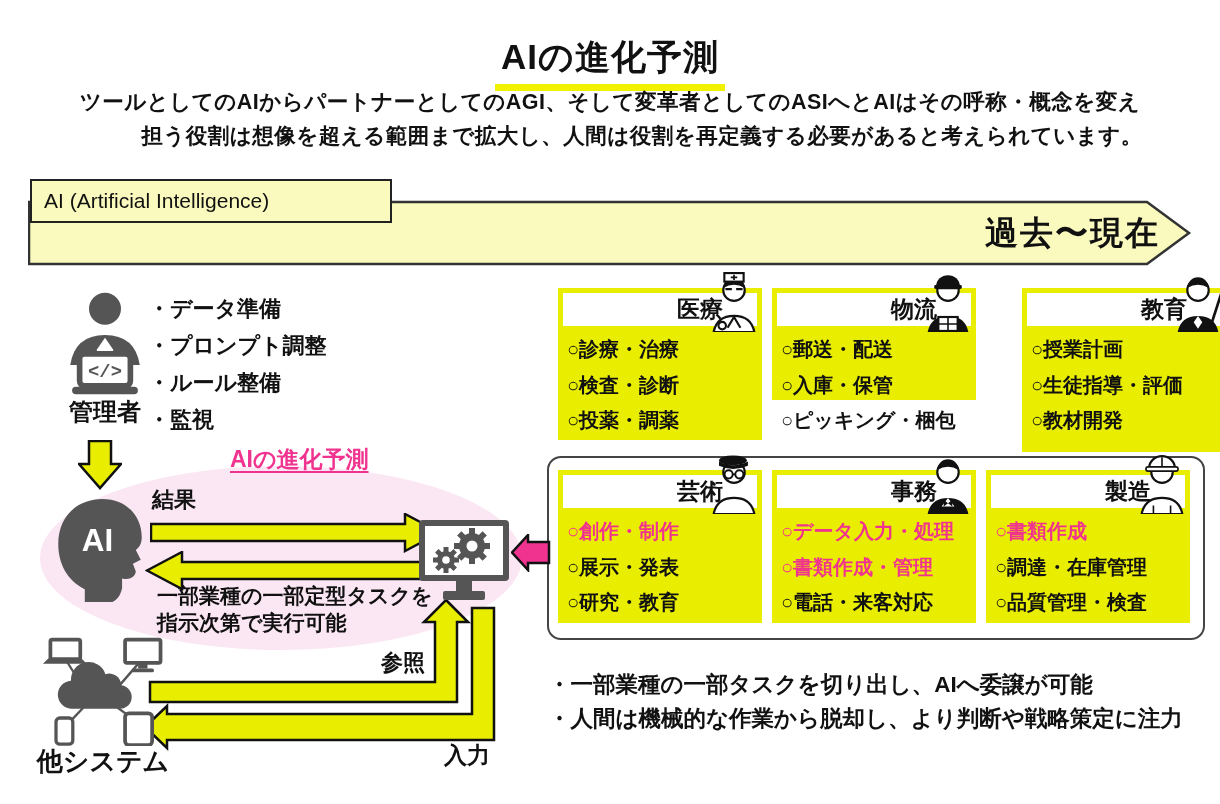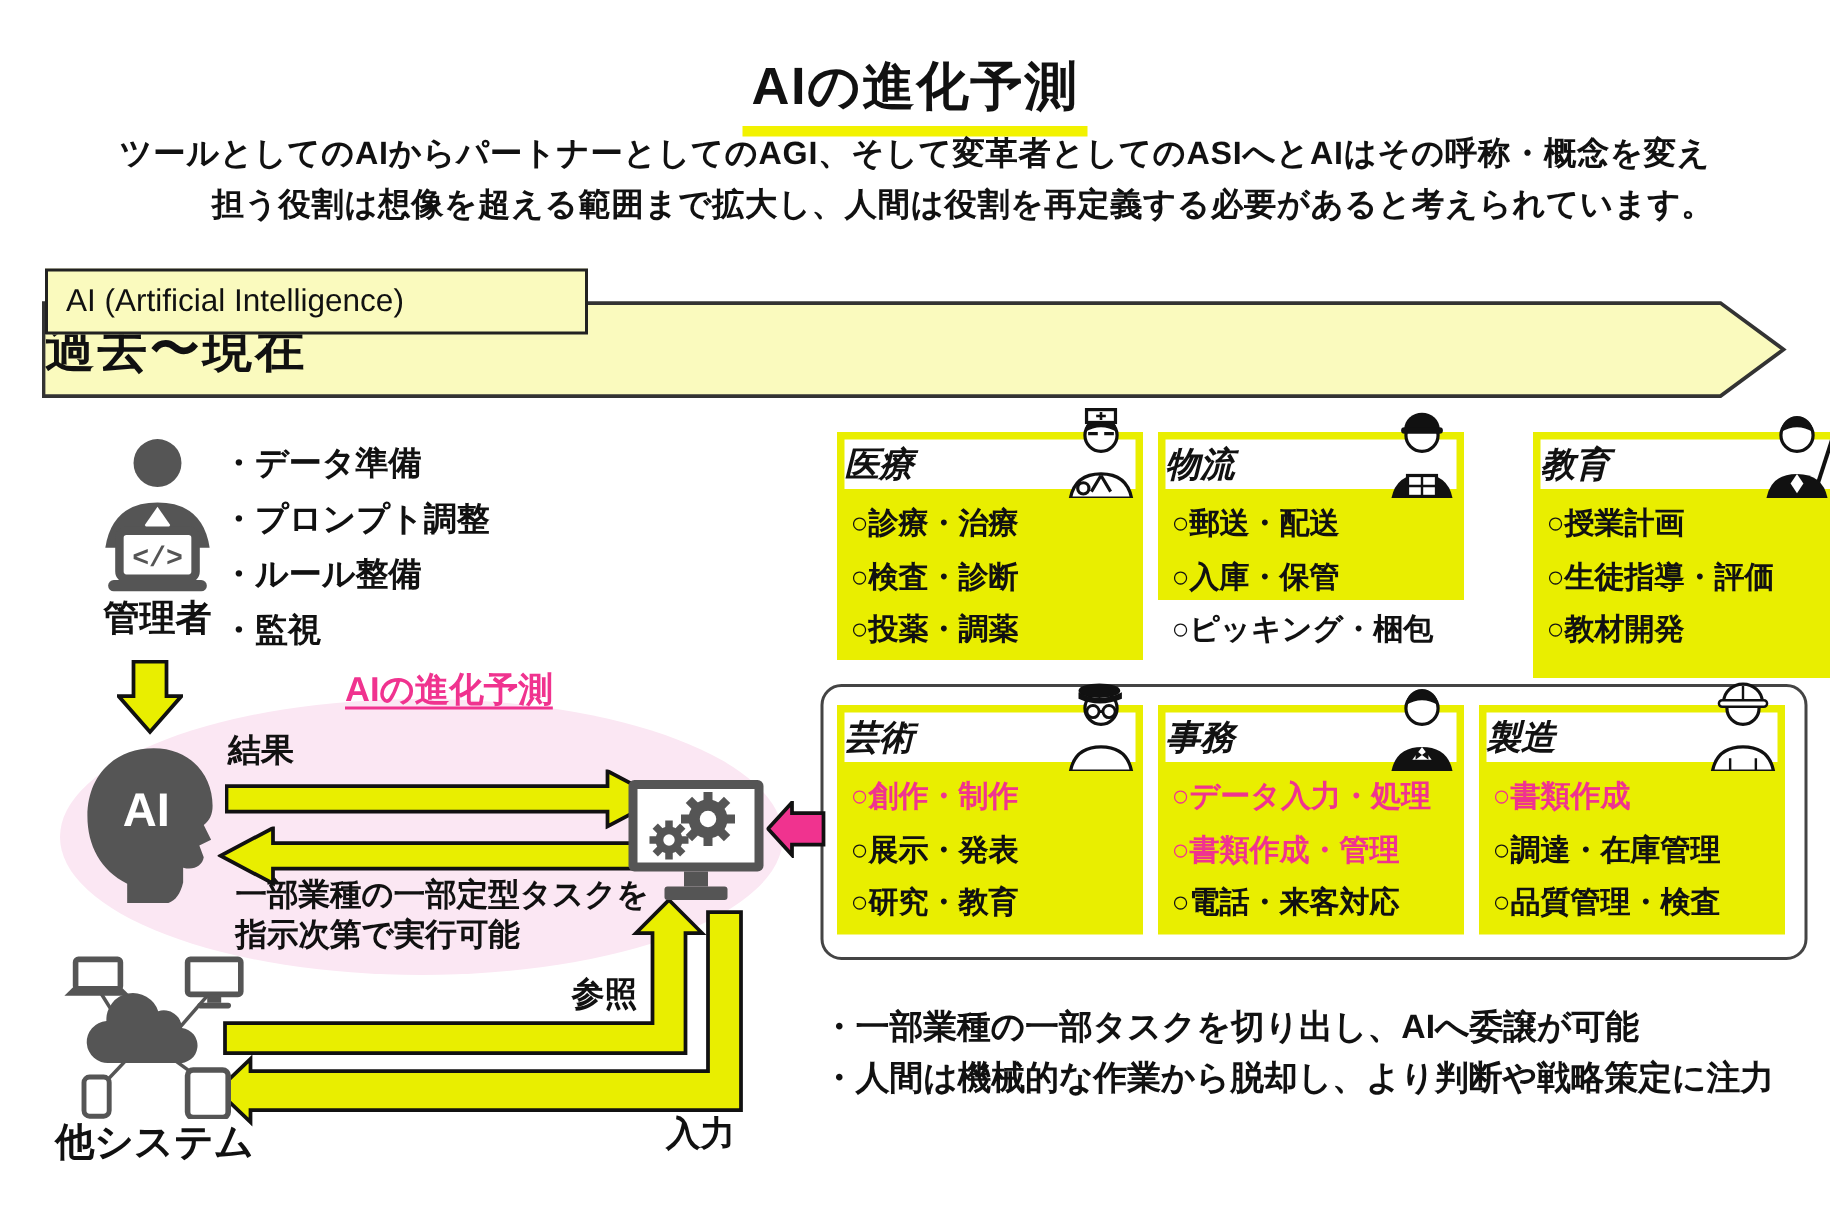--- a/index.html
+++ b/index.html
@@ -22,21 +22,21 @@
   #title{display:inline-block;margin:12px;font-size:35px;font-weight:bold;letter-spacing:1px;
          border-bottom:7px solid var(--underline);padding:0 6px 3px 6px;}
   .subtitle-line{left:0;width:100%;text-align:center;font-size:21.5px;font-weight:bold;letter-spacing:0.5px;}
   #subtitle1{top:87px;}
   #subtitle2{top:121px;padding-left:32px;}
 
   
   #banner-svg{left:28px;top:200px;}
   #timeline-label{left:30px;top:179px;width:346px;height:40px;background:var(--pale);
       border:2.5px solid #222;font-size:21px;line-height:40px;padding-left:12px;box-sizing:content-box;z-index:3;}
-  #timeline-period{left:30px;top:211px;width:1130px;text-align:left;font-size:33px;font-weight:bold;letter-spacing:2px;z-index:2;}
+  #timeline-period{left:30px;top:211px;width:1130px;text-align:right;font-size:33px;font-weight:bold;letter-spacing:2px;z-index:2;}
 
   
   #admin-icon{left:58px;top:288px;width:94px;height:110px;}
   #admin-label{left:44px;top:396px;width:122px;text-align:center;font-size:24px;font-weight:bold;}
   #admin-tasks{left:148px;top:290px;margin:0;padding:0;list-style:none;}
   #admin-tasks li{font-size:22px;font-weight:bold;line-height:37px;white-space:nowrap;}
 
   
   #scope-ellipse{left:40px;top:466px;width:482px;height:184px;background:var(--pinklight);border-radius:50%;z-index:0;}
   #scope-label{left:230px;top:444px;font-size:23px;font-weight:bold;color:var(--pink);
@@ -56,21 +56,21 @@
   #refer-arrow{left:145px;top:598px;z-index:1;}
   #input-arrow{left:143px;top:606px;z-index:1;}
   #refer-label{left:381px;top:648px;font-size:22px;font-weight:bold;z-index:4;}
   #input-label{left:444px;top:740px;font-size:23px;font-weight:bold;z-index:4;}
   #network-icon{left:28px;top:634px;width:140px;height:112px;z-index:2;}
   #network-label{left:18px;top:744px;width:170px;text-align:center;font-size:26px;font-weight:bold;z-index:2;}
 
   
   .cat-box{position:absolute;width:204px;height:152px;background:var(--yellow);}
   .cat-header{position:absolute;left:5px;right:5px;top:5px;height:33px;background:#ffffff;}
-  .cat-title{display:block;text-align:left;font-size:23px;font-weight:bold;line-height:33px;padding-right:34px;font-style:italic;}
+  .cat-title{display:block;text-align:right;font-size:23px;font-weight:bold;line-height:33px;padding-right:34px;}
   .cat-icon{position:absolute;right:2px;top:-16px;width:52px;height:60px;}
   .cat-icon svg{display:block;}
   .cat-items{position:absolute;left:9px;right:2px;top:44px;margin:0;padding:0;list-style:none;}
   .cat-items li{font-size:20px;font-weight:bold;line-height:35.5px;white-space:nowrap;}
   .cat-items li.hl{color:var(--pink);}
   #row2-frame{left:547px;top:456px;width:654px;height:180px;border:2.5px solid #444;border-radius:14px;z-index:1;}
 
   
   #footer-notes{left:548px;top:668px;margin:0;padding:0;list-style:none;z-index:2;}
   #footer-notes li{font-size:22.5px;font-weight:bold;line-height:34px;white-space:nowrap;}

